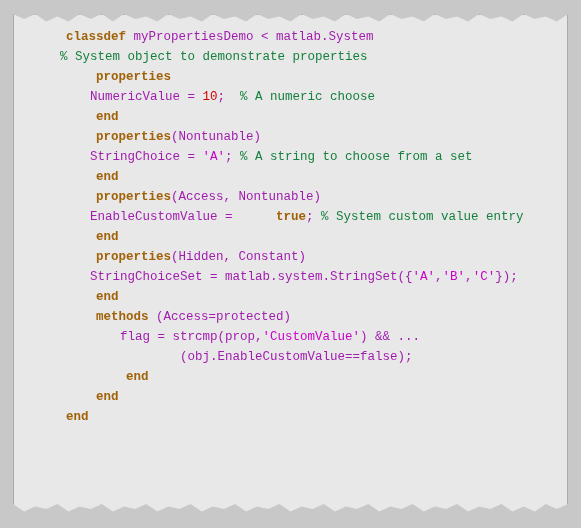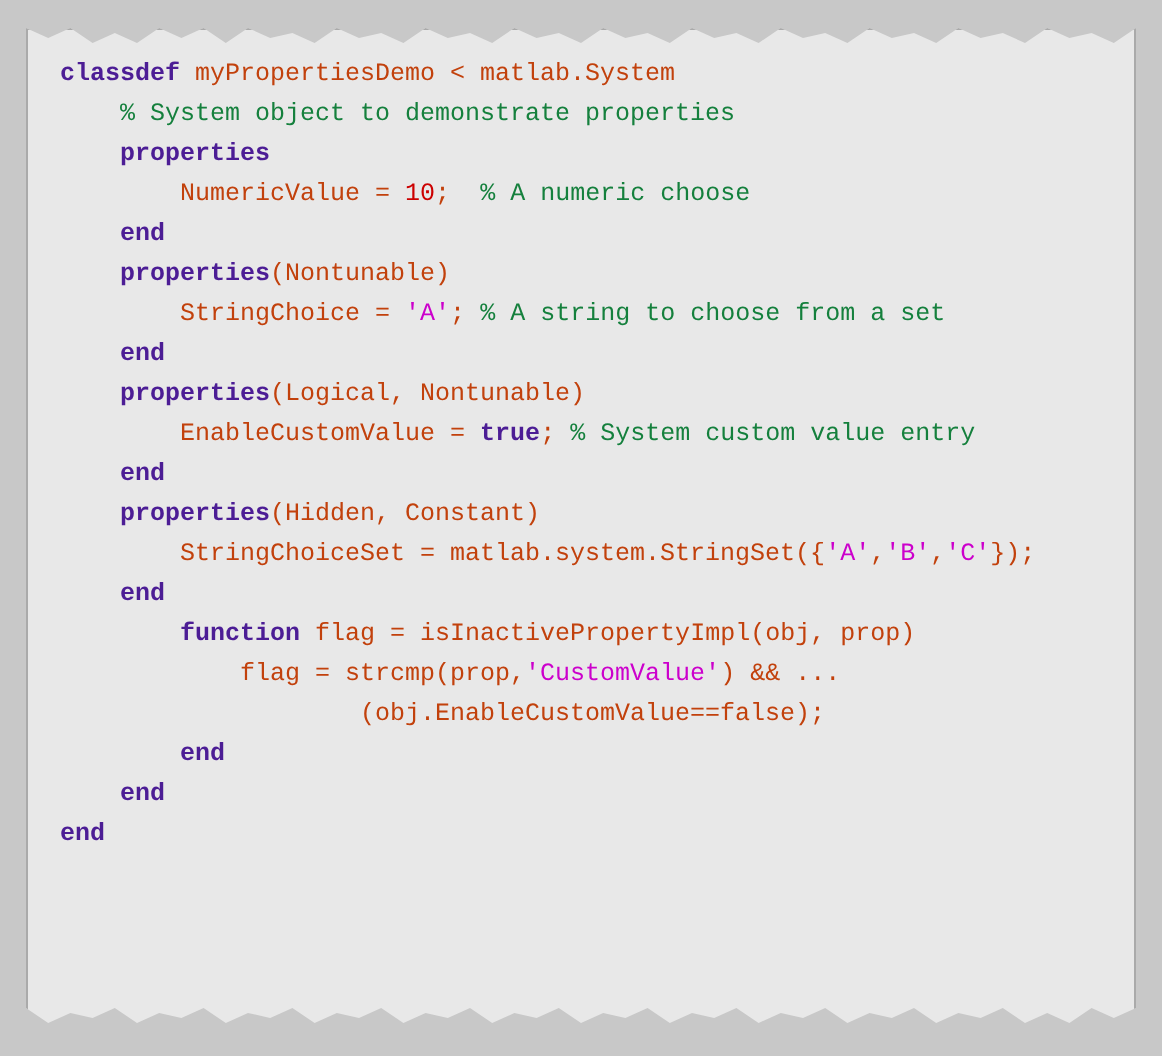--- a/index.html
+++ b/index.html
@@ -42,48 +42,48 @@
         14% 99%, 12% 98.5%, 10% 99.5%, 8% 98%, 6% 99%, 4% 98.5%,
         2% 99.5%, 0% 98%
       );
       font-size: 12.5px;
       line-height: 1.6;
     }
     .line {
       white-space: pre;
       display: block;
     }
-    .kw { color: #4c1d95; font-weight: bold; }
+    .kw { color: #a16207; font-weight: bold; margin-left: 36px; }
     .comment { color: #15803d; }
     .string { color: #cc00cc; }
     .number { color: #cc0000; text-align: center; }
-    .plain { color: #c2410c; }
+    .plain { color: #a21caf; }
   </style>
 </head>
 <body>
 
 <div class="code-container">
 <span class="line"><span class="kw">classdef</span><span class="plain"> myPropertiesDemo &lt; matlab.System</span></span>
     <span class="line"><span class="comment">    % System object to demonstrate properties</span></span>
     <span class="line"><span class="plain"></span></span>
     <span class="line"><span class="kw">    properties</span></span>
     <span class="line"><span class="plain">        NumericValue = </span><span class="number">10</span><span class="plain">;  </span><span class="comment">% A numeric choose</span></span>
     <span class="line"><span class="kw">    end</span></span>
     <span class="line"><span class="plain"></span></span>
     <span class="line"><span class="kw">    properties</span><span class="plain">(Nontunable)</span></span>
     <span class="line"><span class="plain">        StringChoice = </span><span class="string">'A'</span><span class="plain">; </span><span class="comment">% A string to choose from a set</span></span>
     <span class="line"><span class="kw">    end</span></span>
     <span class="line"><span class="plain"></span></span>
-    <span class="line"><span class="kw">    properties</span><span class="plain">(Logical, Nontunable)</span></span>
+    <span class="line"><span class="kw">    properties</span><span class="plain">(Access, Nontunable)</span></span>
     <span class="line"><span class="plain">        EnableCustomValue = </span><span class="kw">true</span><span class="plain">; </span><span class="comment">% System custom value entry</span></span>
     <span class="line"><span class="kw">    end</span></span>
     <span class="line"><span class="plain"></span></span>
     <span class="line"><span class="kw">    properties</span><span class="plain">(Hidden, Constant)</span></span>
     <span class="line"><span class="plain">        StringChoiceSet = matlab.system.StringSet({</span><span class="string">'A'</span><span class="plain">,</span><span class="string">'B'</span><span class="plain">,</span><span class="string">'C'</span><span class="plain">});</span></span>
     <span class="line"><span class="kw">    end</span></span>
     <span class="line"><span class="plain"></span></span>
-    <span class="line"><span class="kw">        function</span><span class="plain"> flag = isInactivePropertyImpl(obj, prop)</span></span>
+    <span class="line"><span class="kw">    methods </span><span class="plain">(Access=protected)</span></span>
     <span class="line"><span class="plain">            flag = strcmp(prop,</span><span class="string">'CustomValue'</span><span class="plain">) &amp;&amp; ...</span></span>
     <span class="line"><span class="plain">                    (obj.EnableCustomValue==false);</span></span>
     <span class="line"><span class="kw">        end</span></span>
     <span class="line"><span class="kw">    end</span></span>
     <span class="line"><span class="kw">end</span></span>
   </div>
 
 </body></html>

